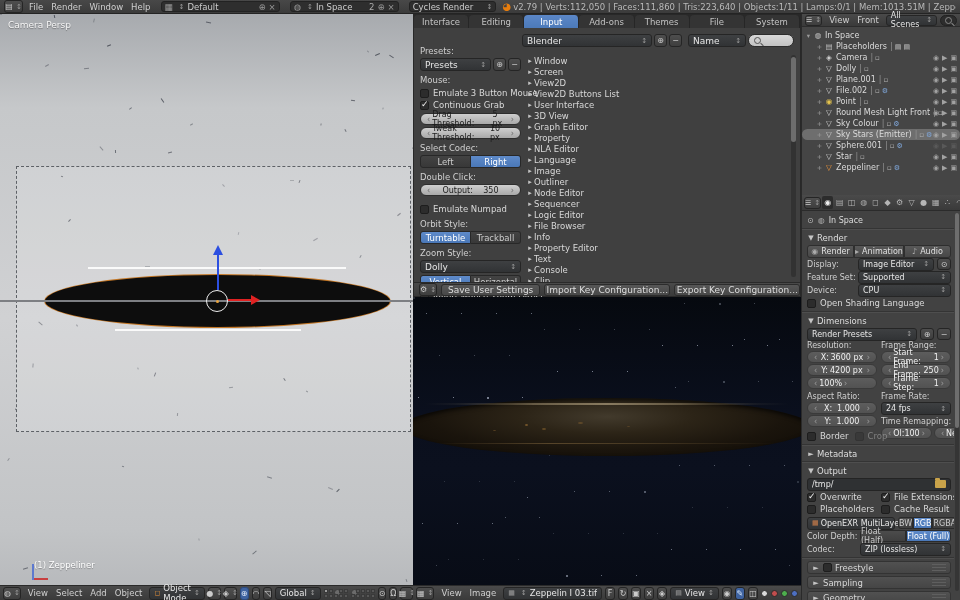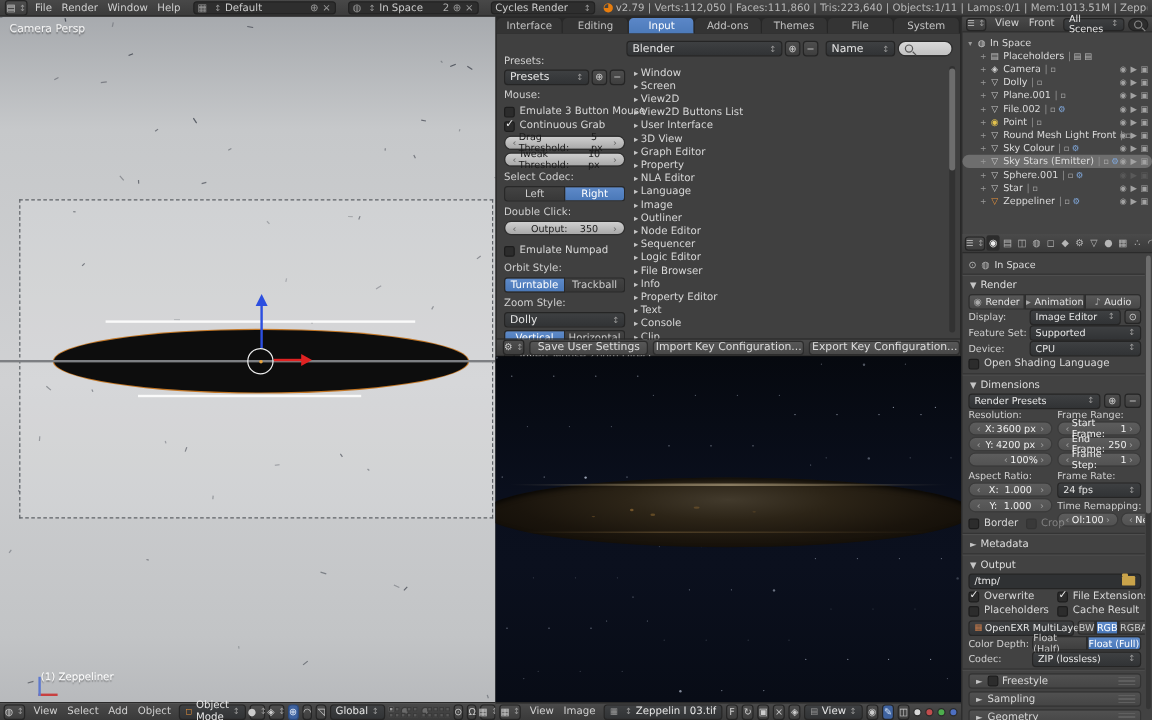--- a/index.html
+++ b/index.html
@@ -993,21 +993,21 @@
       <div class="col">
         <span class="plabel">Resolution:</span>
         <div class="nf" style="margin-top:1px">
             <span>X:</span>
             <span>3600 px</span>
           </div>
         <div class="nf" style="margin-top:1px">
             <span>Y:</span>
             <span>4200 px</span>
           </div>
-        <div class="nf" style="margin-top:1px;justify-content:flex-end">
+        <div class="nf" style="margin-top:1px;justify-content:flex-start">
             <span>100%</span>
           </div>
         <span class="plabel" style="display:block;margin-top:3px">Aspect Ratio:</span>
         <div class="nf" style="margin-top:1px">
             <span>X:</span>
             <span>1.000</span>
           </div>
         <div class="nf" style="margin-top:1px">
             <span>Y:</span>
             <span>1.000</span>

